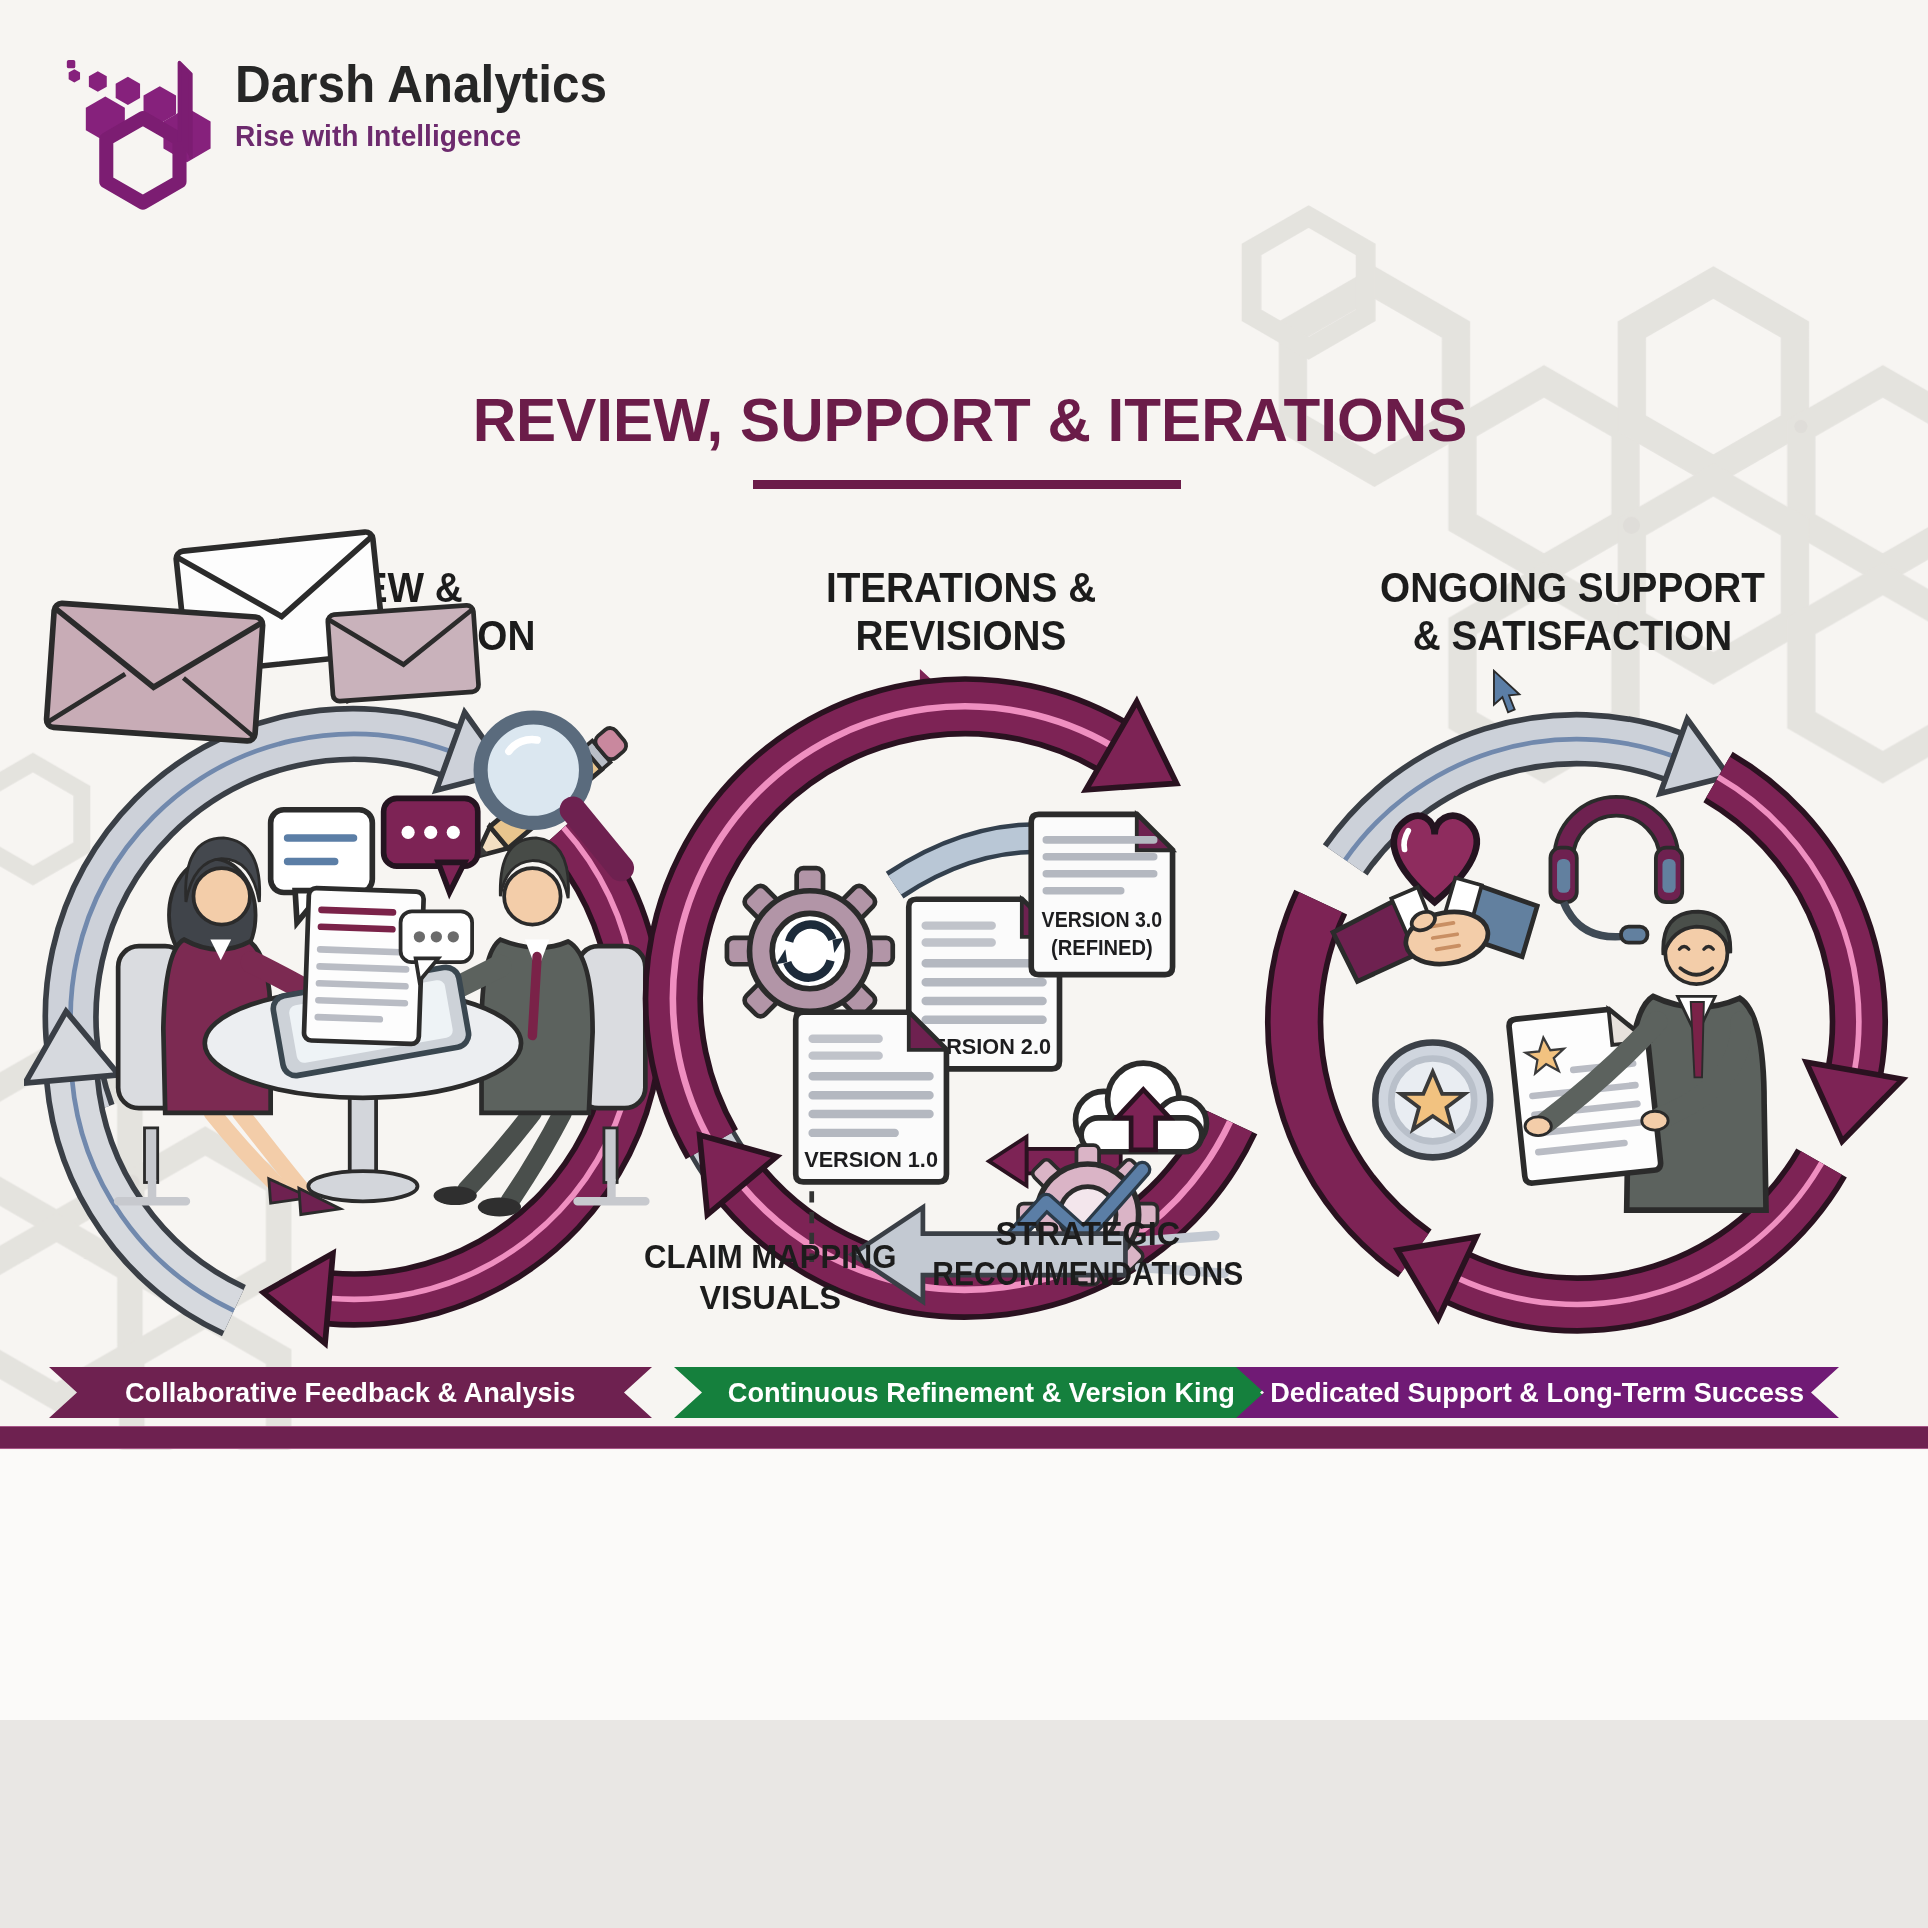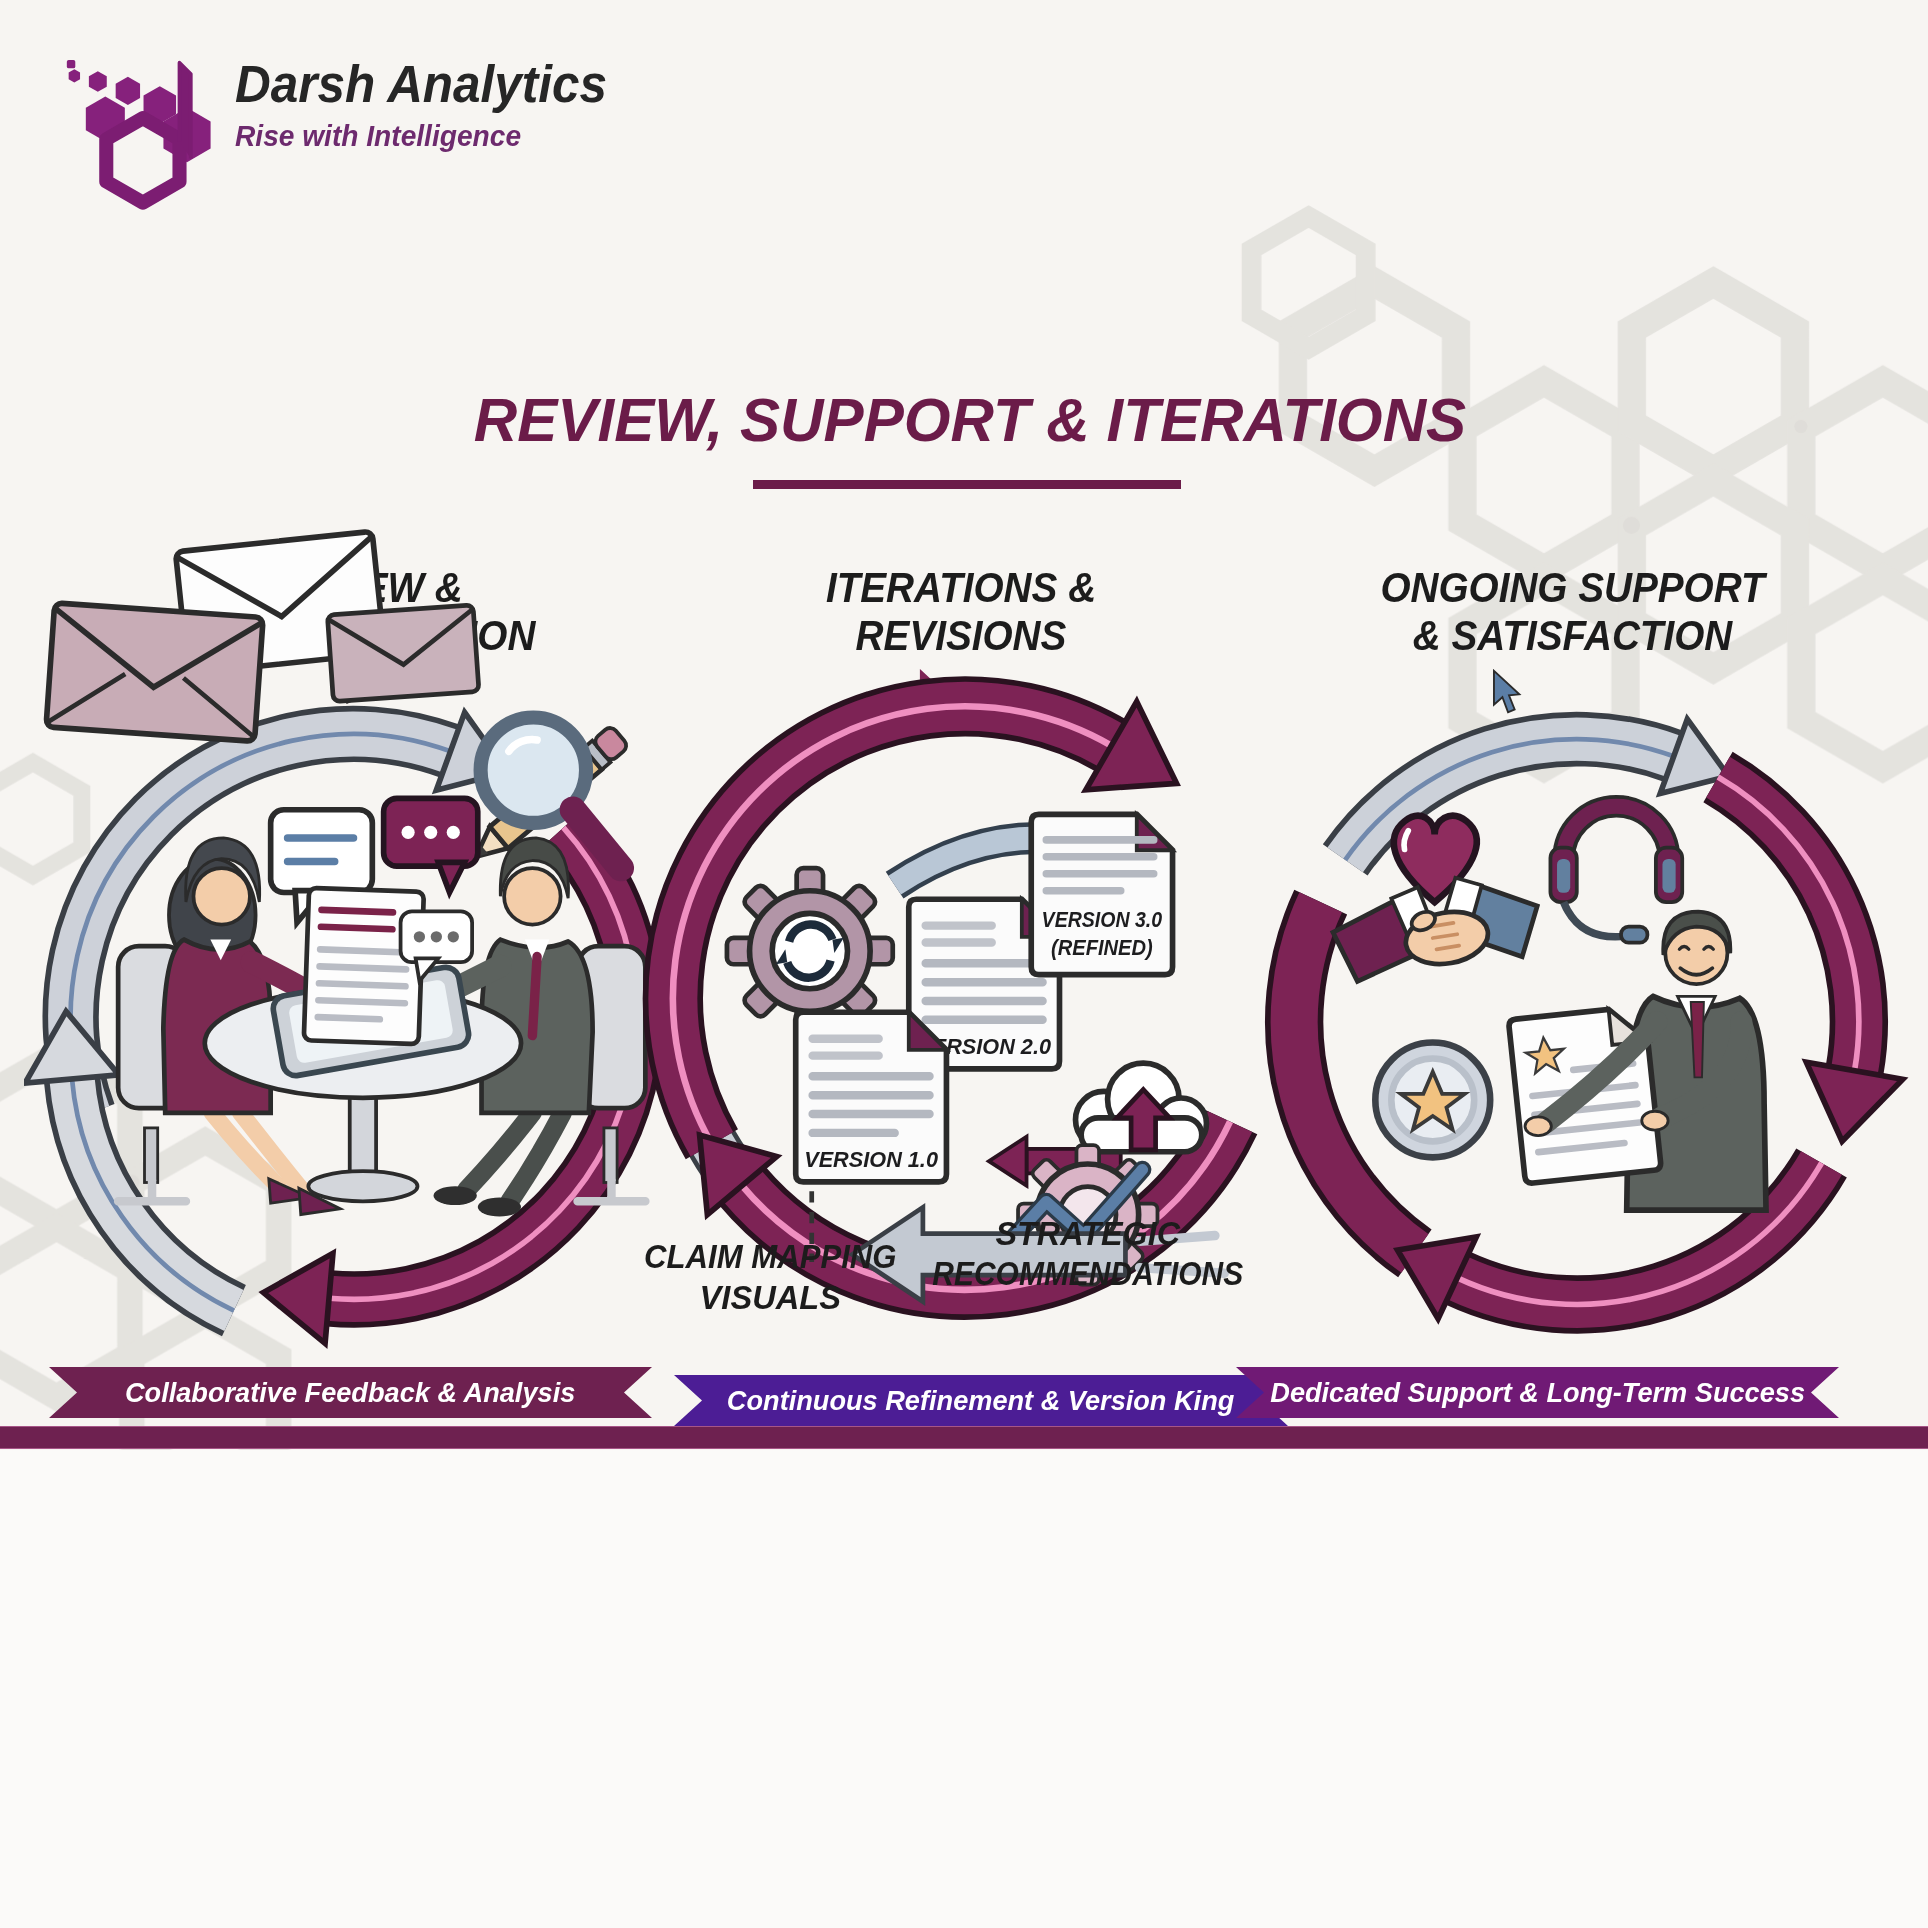--- a/index.html
+++ b/index.html
@@ -1,17 +1,17 @@
 <!DOCTYPE html>
 <html style="font-size:15px"><head>
 <meta charset="utf-8">
 <style>
   html,body{margin:0;padding:0;background:#e9e7e4;}
-  .stage{position:relative;width:1928px;height:1928px;background:#f7f5f2;overflow:hidden;
-         font-family:"Liberation Sans",sans-serif;font-style:italic;}
+  .stage{position:relative;width:1928px;height:1720px;background:#f7f5f2;overflow:hidden;
+         font-family:"Liberation Sans",sans-serif;}
   .abs{position:absolute;}
   .brand-name{font-size:51px;font-weight:bold;color:#262626;letter-spacing:0;transform:scaleX(.97);transform-origin:left center;}
   .brand-tag{font-size:29px;font-weight:bold;color:#6d2a6e;margin-top:5.6px;transform:scaleX(.97);transform-origin:left center;}
   .main-title{left:311px;top:384px;width:1318px;text-align:center;font-size:62px;font-weight:bold;
               color:#6b1c49;transform:scaleX(.97);}
   .title-underline{left:753px;top:480px;width:428px;height:9.4px;background:#6b1c49;}
   .col-head{font-size:43px;font-weight:bold;color:#1c1c1c;text-align:center;line-height:1.12;transform:scaleX(.9);}
   .ribbon{height:51px;display:flex;align-items:center;justify-content:center;
           clip-path:polygon(0 0,100% 0,calc(100% - 28px) 50%,100% 100%,0 100%,28px 50%);}
   .ribbon span{color:#fff;font-size:28px;font-weight:bold;transform:scaleX(.97);white-space:nowrap;}
@@ -395,21 +395,21 @@
       <path d="M 430 345 Q 380 400 312 452" stroke="#5c625e" stroke-width="23" fill="none" stroke-linecap="round"></path>
       <ellipse cx="304" cy="456" rx="14" ry="10" fill="#f3cda9" stroke="#2b2b2b" stroke-width="3"></ellipse>
       <path d="M 520 345 Q 522 412 434 447" stroke="#5c625e" stroke-width="23" fill="none" stroke-linecap="round"></path>
       <ellipse cx="428" cy="450" rx="14" ry="10" fill="#f3cda9" stroke="#2b2b2b" stroke-width="3"></ellipse>
     </g>
   </svg>
 
   <div class="abs ribbon" style="left:49px;top:1367px;width:603px;background:#6e2150;justify-content:center;">
     <span>Collaborative Feedback &amp; Analysis</span>
   </div>
-  <div class="abs ribbon" style="left:674px;top:1367px;width:614px;background:#4c1d95;margin-top:8px;">
+  <div class="abs ribbon" style="left:674px;top:1367px;width:614px;background:#15803d;">
     <span>Continuous Refinement &amp; Version King</span>
   </div>
   <div class="abs ribbon" style="left:1236px;top:1367px;width:603px;background:#701a75;">
     <span>Dedicated Support &amp; Long-Term Success</span>
   </div>
 
   <div class="abs hrule"></div>
   <div class="abs lower"></div>
 
 </div>

